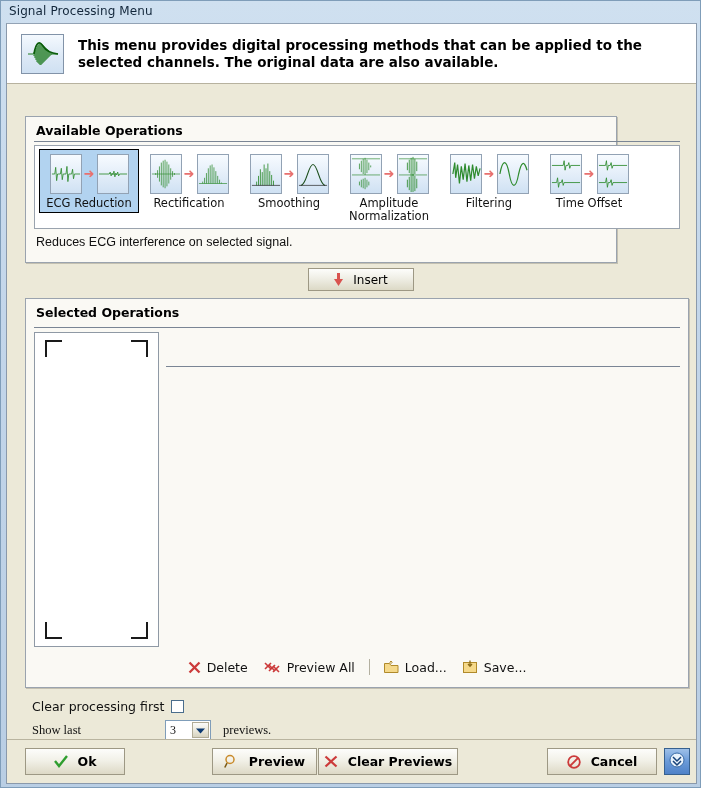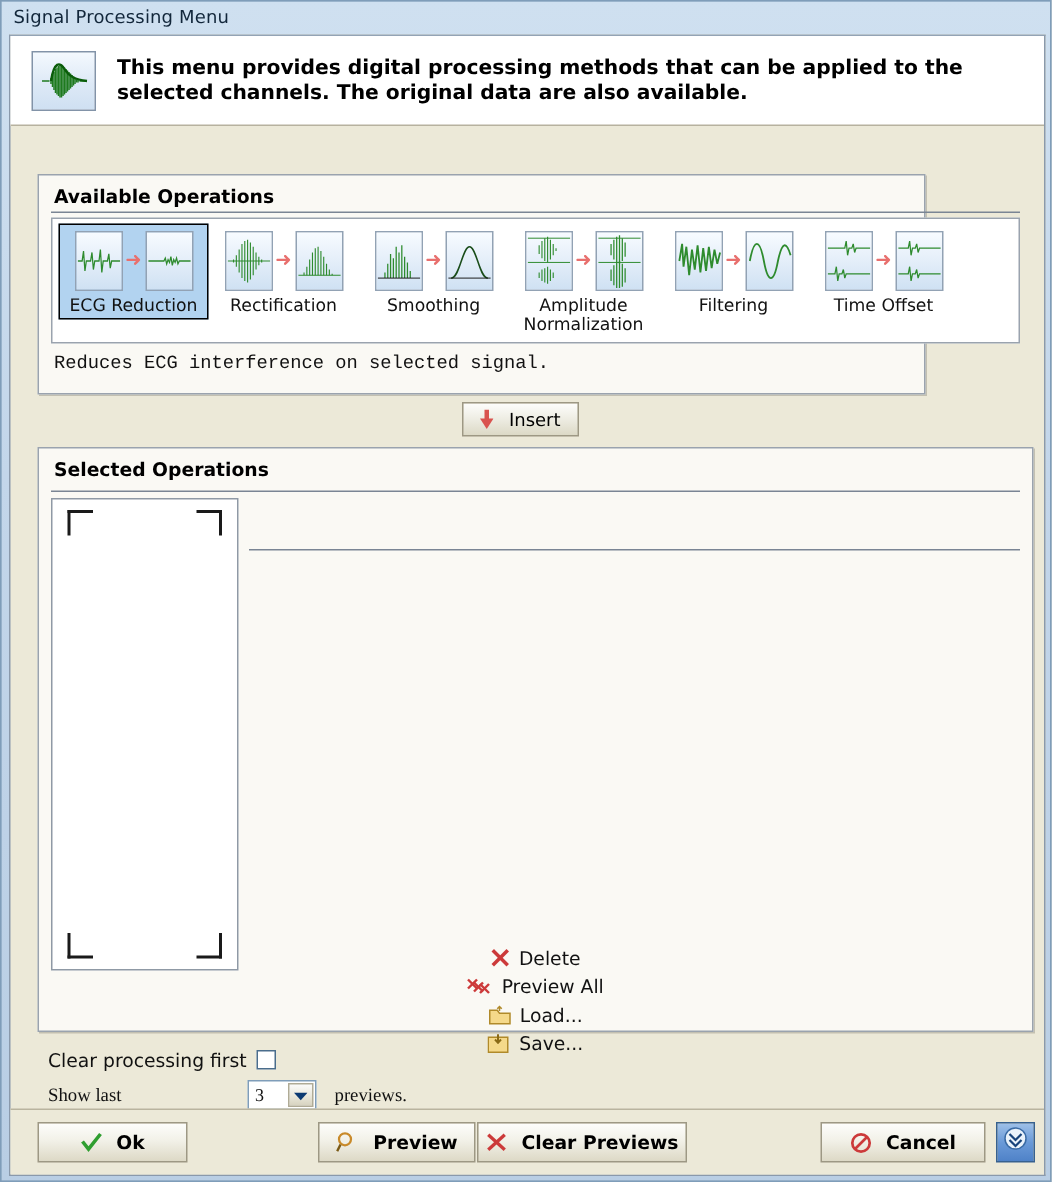--- a/index.html
+++ b/index.html
@@ -147,28 +147,28 @@
     text-align: center;
     line-height: 13px;
     font-family: "DejaVu Sans", sans-serif;
     white-space: pre-line;
   }
   #ops-desc {
     position: absolute;
     left: 10px; top: 118px;
     font-size: 12.5px;
     color: #111;
-    font-family: Liberation Mono, monospace;
+    font-family: Liberation Sans, sans-serif;
   }
 
   
   #insert-btn {
     position: absolute;
     left: 301px; top: 244px;
-    width: 78px; height: 23px;
+    width: 106px; height: 23px;
     background: linear-gradient(to bottom, #fdfdfb 0%, #efeee5 45%, #dcd9c6 100%);
     border: 1px solid #9d9884;
     display: flex; align-items: center; justify-content: center;
     font-size: 12px;
     color: #000;
     font-family: "DejaVu Sans", sans-serif;
     cursor: default;
   }
   #insert-btn .ico { margin-right: 10px; display:flex; }
 
@@ -197,21 +197,20 @@
     border-top: 1px solid #7a8594;
   }
 
   #sel-toolbar {
     position: absolute;
     left: 8px; bottom: 8px;
     width: 646px; height: 24px;
     display: flex;
     align-items: center;
     justify-content: center;
-    flex-direction: column;
   }
   .tool-btn {
     display: flex;
     align-items: center;
     font-size: 12.5px;
     color: #111;
     padding: 2px 8px;
     cursor: default;
     font-family: "DejaVu Sans", sans-serif;
   }

